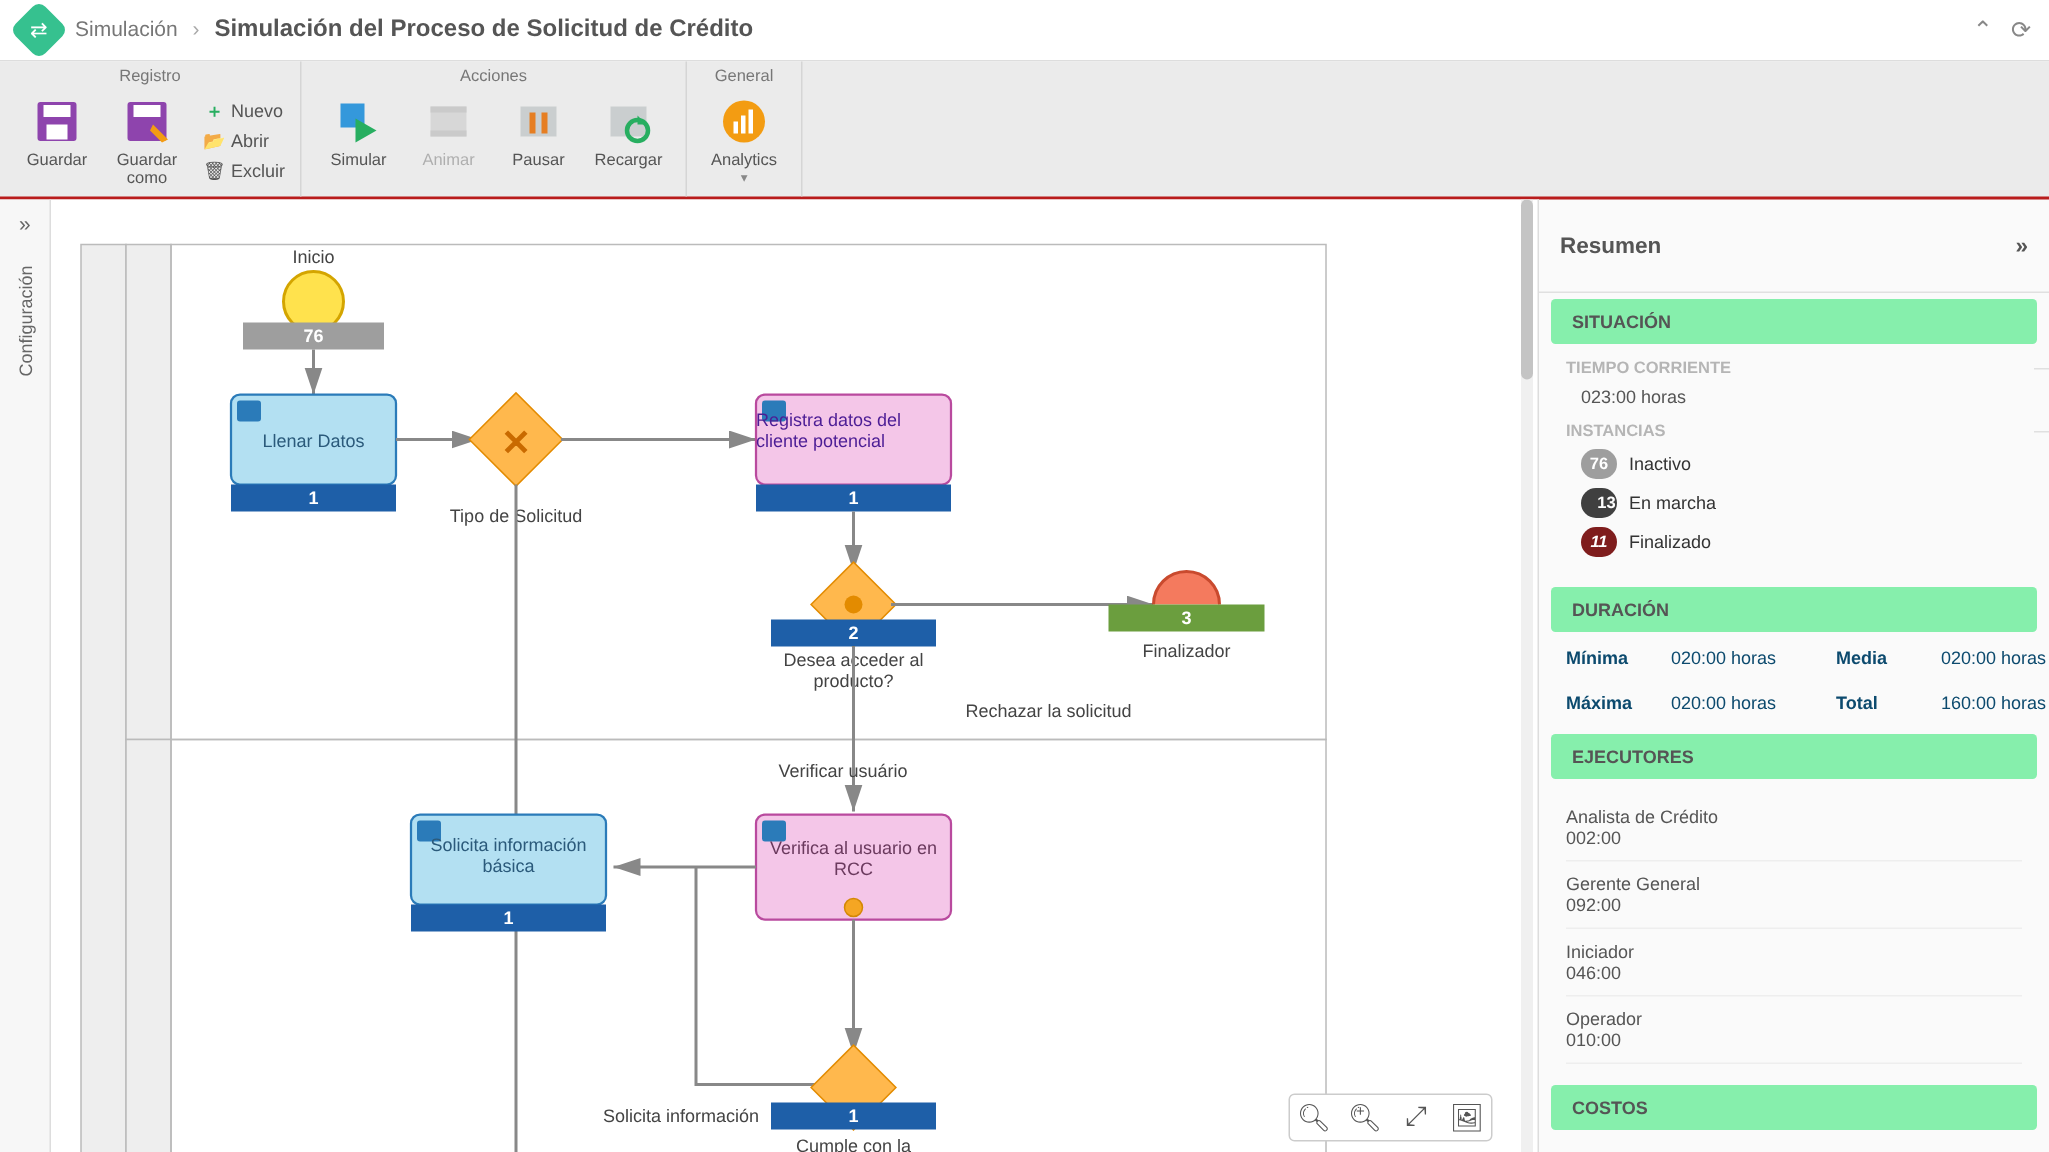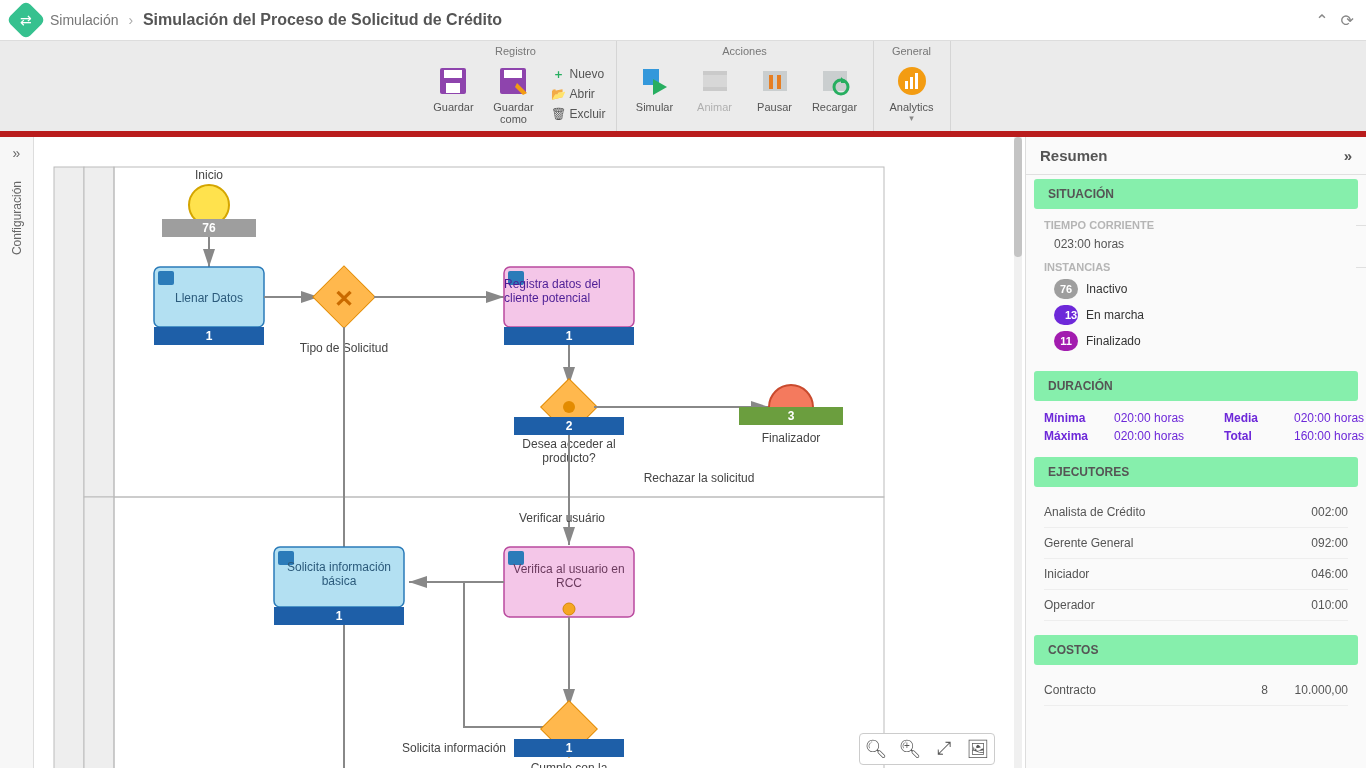--- a/index.html
+++ b/index.html
@@ -9,21 +9,21 @@
 .header { display: flex; align-items: center; padding: 6px 12px; border-bottom: 1px solid #ddd; }
 .logo { width: 28px; height: 28px; background: #36c18f; border-radius: 6px; display: flex; align-items: center; justify-content: center; color: #fff; font-size: 14px; transform: rotate(45deg); }
 .logo span { transform: rotate(-45deg); }
 .breadcrumb { margin-left: 10px; color: #777; font-size: 14px; }
 .breadcrumb-sep { margin: 0 6px; color: #aaa; }
 .page-title { font-weight: bold; color: #555; font-size: 16px; }
 .header-right { margin-left: auto; display: flex; gap: 12px; color: #888; }
 .header-icon { font-size: 16px; cursor: pointer; }
 
 
-.ribbon { display: flex; background: #ebebeb; border-bottom: 6px solid #b91c1c; justify-content: center; }
+.ribbon { display: flex; background: #ebebeb; border-bottom: 2px solid #b91c1c; }
 .ribbon-group { border-right: 1px solid #d5d5d5; padding: 0; }
 .ribbon-group-title { text-align: center; font-size: 11px; color: #777; padding: 4px; }
 .ribbon-body { display: flex; align-items: flex-start; padding: 4px 8px 6px; }
 .big-btn { display: flex; flex-direction: column; align-items: center; width: 60px; cursor: pointer; color: #555; }
 .big-btn.disabled { opacity: 0.4; cursor: default; }
 .big-icon { width: 32px; height: 32px; margin-bottom: 4px; }
 .big-label { font-size: 11px; text-align: center; }
 .small-btns { display: flex; flex-direction: column; gap: 2px; margin-left: 6px; }
 .small-btn { display: flex; align-items: center; gap: 4px; cursor: pointer; color: #555; padding: 2px; }
 .small-icon { width: 14px; height: 14px; display: inline-flex; align-items: center; justify-content: center; }
@@ -38,37 +38,37 @@
 .canvas-scroll { position: absolute; right: 3px; top: 0; width: 8px; height: 100%; background: #f0f0f0; }
 .canvas-scroll-thumb { width: 100%; height: 120px; background: #c4c4c4; border-radius: 4px; }
 
 .svg-canvas { position: absolute; left: 0; top: 0; }
 
 .zoom-toolbar { position: absolute; bottom: 10px; right: 30px; background: #fff; border: 1px solid #ccc; border-radius: 4px; display: flex; padding: 4px; gap: 10px; }
 .zoom-btn { cursor: pointer; color: #555; font-size: 18px; width: 24px; text-align: center; }
 
 
 .panel-right { width: 340px; background: #fafafa; overflow-y: auto; font-size: 12px; }
-.panel-header { display: flex; align-items: center; padding: 10px 14px; font-size: 15px; color: #555; font-weight: bold; border-bottom: 1px solid #e0e0e0; }
+.panel-header { display: flex; align-items: center; padding: 22px 14px; font-size: 15px; color: #555; font-weight: bold; border-bottom: 1px solid #e0e0e0; }
 .panel-header .exp { margin-left: auto; cursor: pointer; }
 .section-title { background: #86efac; padding: 8px 14px; font-weight: bold; color: #555; font-size: 12px; margin: 4px 8px 0; border-radius: 3px; }
 .section-body { padding: 10px 18px; }
 .sub-label { color: #b5b5b5; font-weight: bold; font-size: 11px; margin-bottom: 6px; position: relative; }
 .sub-label::after { content: ""; position: absolute; left: 100%; right: -180px; top: 50%; border-top: 1px solid #e0e0e0; margin-left: 8px; width: 180px; }
 .indent { margin-left: 10px; margin-bottom: 10px; color: #555; }
 .inst-row { display: flex; align-items: center; gap: 8px; margin: 6px 0 6px 10px; }
 .badge { width: 24px; height: 20px; border-radius: 10px; color: #fff; display: flex; align-items: center; justify-content: center; font-size: 11px; font-weight: bold; }
 .badge.gray { background: #9e9e9e; }
-.badge.blue { background: #6d28d9; padding-left: 10px; }
-.badge.green { background: #a21caf; }
-
-.dur-grid { display: grid; grid-template-columns: 60px 100px 60px 100px; gap: 4px 10px; color: #6d28d9; }
+.badge.blue { background: #404040; padding-left: 10px; }
+.badge.green { background: #7f1d1d; font-style: italic; }
+
+.dur-grid { display: grid; grid-template-columns: 60px 100px 60px 100px; gap: 16px 10px; color: #0c4a6e; }
 .dur-grid .k { font-weight: bold; }
 
-.exec-row, .cost-row { display: flex; justify-content: space-between; padding: 8px 0; border-bottom: 1px solid #eee; color: #555; }
+.exec-row, .cost-row { display: flex; justify-content: space-between; padding: 8px 0; border-bottom: 1px solid #eee; color: #555; flex-direction: column; }
 .cost-row { display: grid; grid-template-columns: 1fr 40px 80px; }
 .cost-row span:nth-child(2), .cost-row span:nth-child(3) { text-align: right; }
 
 
 .lane-label { writing-mode: vertical-rl; transform: rotate(180deg); font-size: 12px; fill: #555; }
 </style>
 </head>
 <body>
 
 <div class="header">

